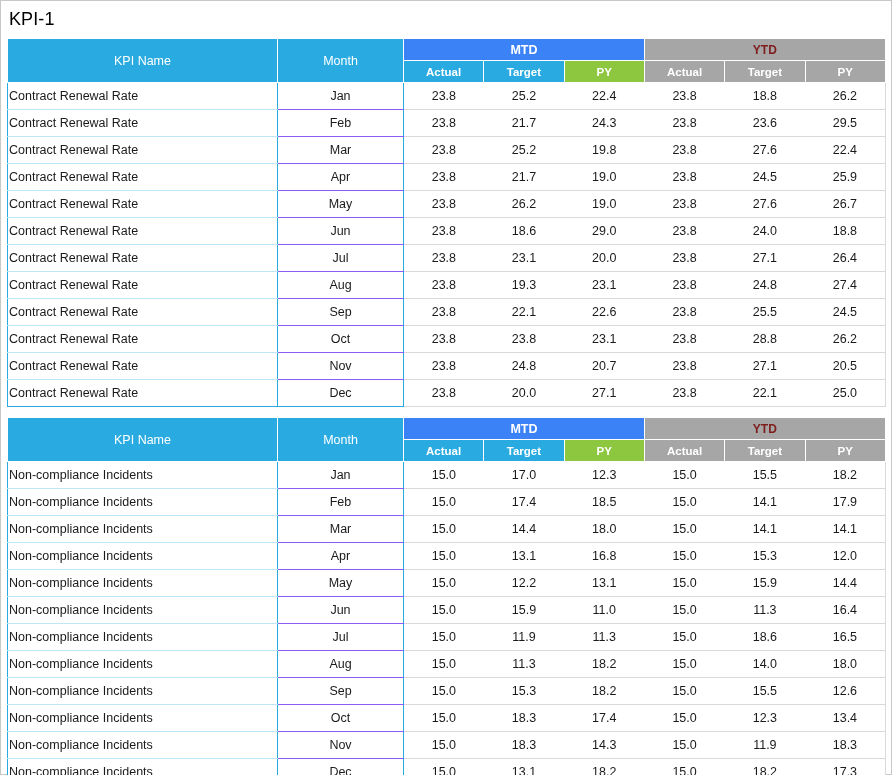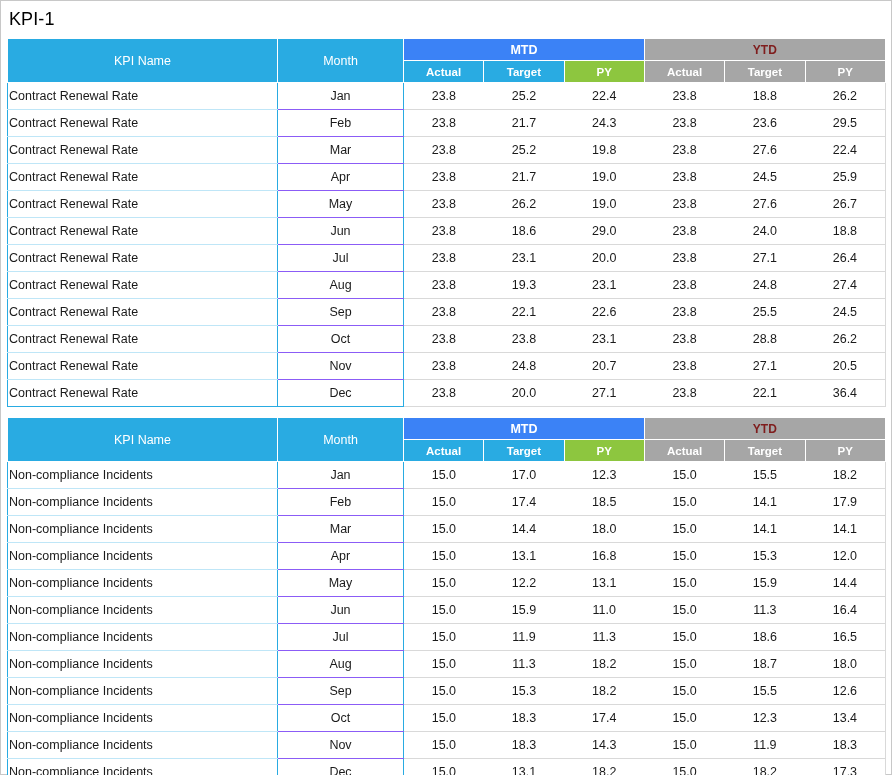--- a/index.html
+++ b/index.html
@@ -292,21 +292,21 @@
             <td class="cell-val last-col">20.5</td>
           </tr>
           <tr class="last-row">
             <td class="cell-name">Contract Renewal Rate</td>
             <td class="cell-month">Dec</td>
             <td class="cell-val">23.8</td>
             <td class="cell-val">20.0</td>
             <td class="cell-val">27.1</td>
             <td class="cell-val">23.8</td>
             <td class="cell-val">22.1</td>
-            <td class="cell-val last-col">36.4</td>
+            <td class="cell-val last-col">25.0</td>
           </tr>
         </tbody>
     </table>
   </div>
 
   <div class="section">
     <table class="kpi">
       <colgroup>
         <col class="c-name">
           <col class="c-month">
@@ -404,21 +404,21 @@
             <td class="cell-val">18.6</td>
             <td class="cell-val last-col">16.5</td>
           </tr>
           <tr>
             <td class="cell-name">Non-compliance Incidents</td>
             <td class="cell-month">Aug</td>
             <td class="cell-val">15.0</td>
             <td class="cell-val">11.3</td>
             <td class="cell-val">18.2</td>
             <td class="cell-val">15.0</td>
-            <td class="cell-val">18.7</td>
+            <td class="cell-val">14.0</td>
             <td class="cell-val last-col">18.0</td>
           </tr>
           <tr>
             <td class="cell-name">Non-compliance Incidents</td>
             <td class="cell-month">Sep</td>
             <td class="cell-val">15.0</td>
             <td class="cell-val">15.3</td>
             <td class="cell-val">18.2</td>
             <td class="cell-val">15.0</td>
             <td class="cell-val">15.5</td>

